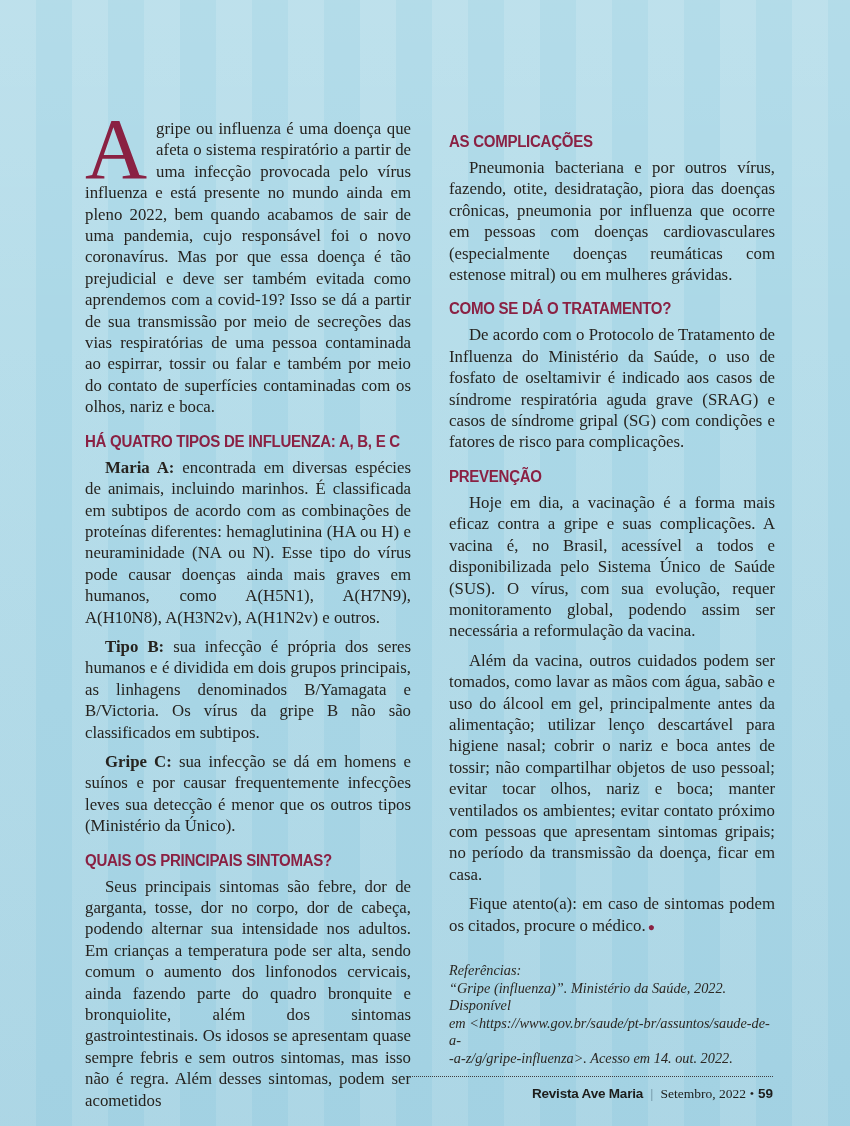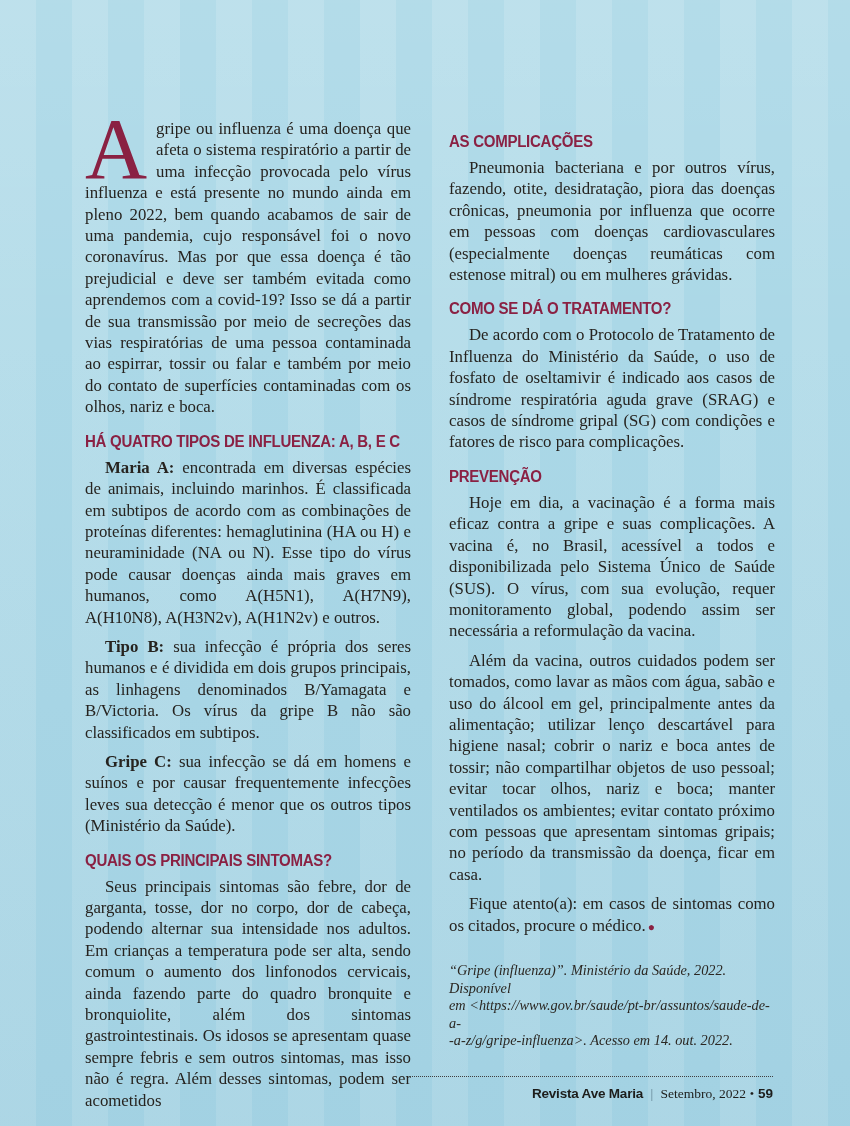--- a/index.html
+++ b/index.html
@@ -56,21 +56,21 @@
 
     <div class="col">
       <p class="body"><span class="dropcap">A</span><span>gripe ou influenza é uma doença que afeta o sistema respiratório a partir de uma infecção provocada pelo vírus influenza e está presente no mundo ainda em pleno 2022, bem quando acabamos de sair de uma pandemia, cujo responsável foi o novo coronavírus. Mas por que essa doença é tão prejudicial e deve ser também evitada como aprendemos com a covid-19? Isso se dá a partir de sua transmissão por meio de secreções das vias respiratórias de uma pessoa contaminada ao espirrar, tossir ou falar e também por meio do contato de superfícies contaminadas com os olhos, nariz e boca.</span></p>
 
       <h3 class="sect">HÁ QUATRO TIPOS DE INFLUENZA: A, B, E C</h3>
 
       <p class="body indent"><b class="lead">Maria A:</b> <span>encontrada em diversas espécies de animais, incluindo marinhos. É classificada em subtipos de acordo com as combinações de proteínas diferentes: hemaglutinina (HA ou H) e neuraminidade (NA ou N). Esse tipo do vírus pode causar doenças ainda mais graves em humanos, como A(H5N1), A(H7N9), A(H10N8), A(H3N2v), A(H1N2v) e outros.</span></p>
 
       <p class="body indent"><b class="lead">Tipo B:</b> <span>sua infecção é própria dos seres humanos e é dividida em dois grupos principais, as linhagens denominados B/Yamagata e B/Victoria. Os vírus da gripe B não são classificados em subtipos.</span></p>
 
-      <p class="body indent"><b class="lead">Gripe C:</b> <span>sua infecção se dá em homens e suínos e por causar frequentemente infecções leves sua detecção é menor que os outros tipos (Ministério da Saúde).</span></p>
+      <p class="body indent"><b class="lead">Gripe C:</b> <span>sua infecção se dá em homens e suínos e por causar frequentemente infecções leves sua detecção é menor que os outros tipos (Ministério da Único).</span></p>
 
       <h3 class="sect">QUAIS OS PRINCIPAIS SINTOMAS?</h3>
 
       <p class="body indent">Seus principais sintomas são febre, dor de garganta, tosse, dor no corpo, dor de cabeça, podendo alternar sua intensidade nos adultos. Em crianças a temperatura pode ser alta, sendo comum o aumento dos linfonodos cervicais, ainda fazendo parte do quadro bronquite e bronquiolite, além dos sintomas gastrointestinais. Os idosos se apresentam quase sempre febris e sem outros sintomas, mas isso não é regra. Além desses sintomas, podem ser acometidos</p>
     </div>
 
     <div class="col">
 
       <h3 class="sect">AS COMPLICAÇÕES</h3>
 
@@ -79,23 +79,24 @@
       <h3 class="sect">COMO SE DÁ O TRATAMENTO?</h3>
 
       <p class="body indent">De acordo com o Protocolo de Tratamento de Influenza do Ministério da Saúde, o uso de fosfato de oseltamivir é indicado aos casos de síndrome respiratória aguda grave (SRAG) e casos de síndrome gripal (SG) com condições e fatores de risco para complicações.</p>
 
       <h3 class="sect">PREVENÇÃO</h3>
 
       <p class="body indent">Hoje em dia, a vacinação é a forma mais eficaz contra a gripe e suas complicações. A vacina é, no Brasil, acessível a todos e disponibilizada pelo Sistema Único de Saúde (SUS). O vírus, com sua evolução, requer monitoramento global, podendo assim ser necessária a reformulação da vacina.</p>
 
       <p class="body indent">Além da vacina, outros cuidados podem ser tomados, como lavar as mãos com água, sabão e uso do álcool em gel, principalmente antes da alimentação; utilizar lenço descartável para higiene nasal; cobrir o nariz e boca antes de tossir; não compartilhar objetos de uso pessoal; evitar tocar olhos, nariz e boca; manter ventilados os ambientes; evitar contato próximo com pessoas que apresentam sintomas gripais; no período da transmissão da doença, ficar em casa.</p>
 
-      <p class="body indent"><span>Fique atento(a): em casos de sintomas como os citados, procure o médico.</span><span class="end-mark">●</span></p>
+      <p class="body indent"><span>Fique atento(a): em caso de sintomas podem os citados, procure o médico.</span><span class="end-mark">●</span></p>
 
       <div class="references">
+        <div>Referências:</div>
         <div class="ref-text">“Gripe (influenza)”. Ministério da Saúde, 2022. Disponível
 em &lt;https://www.gov.br/saude/pt-br/assuntos/saude-de-a-
 -a-z/g/gripe-influenza&gt;. Acesso em 14. out. 2022.</div>
       </div>
     </div>
 
   </div>
 
   <div class="footer-rule"></div>
   <div class="footer">

